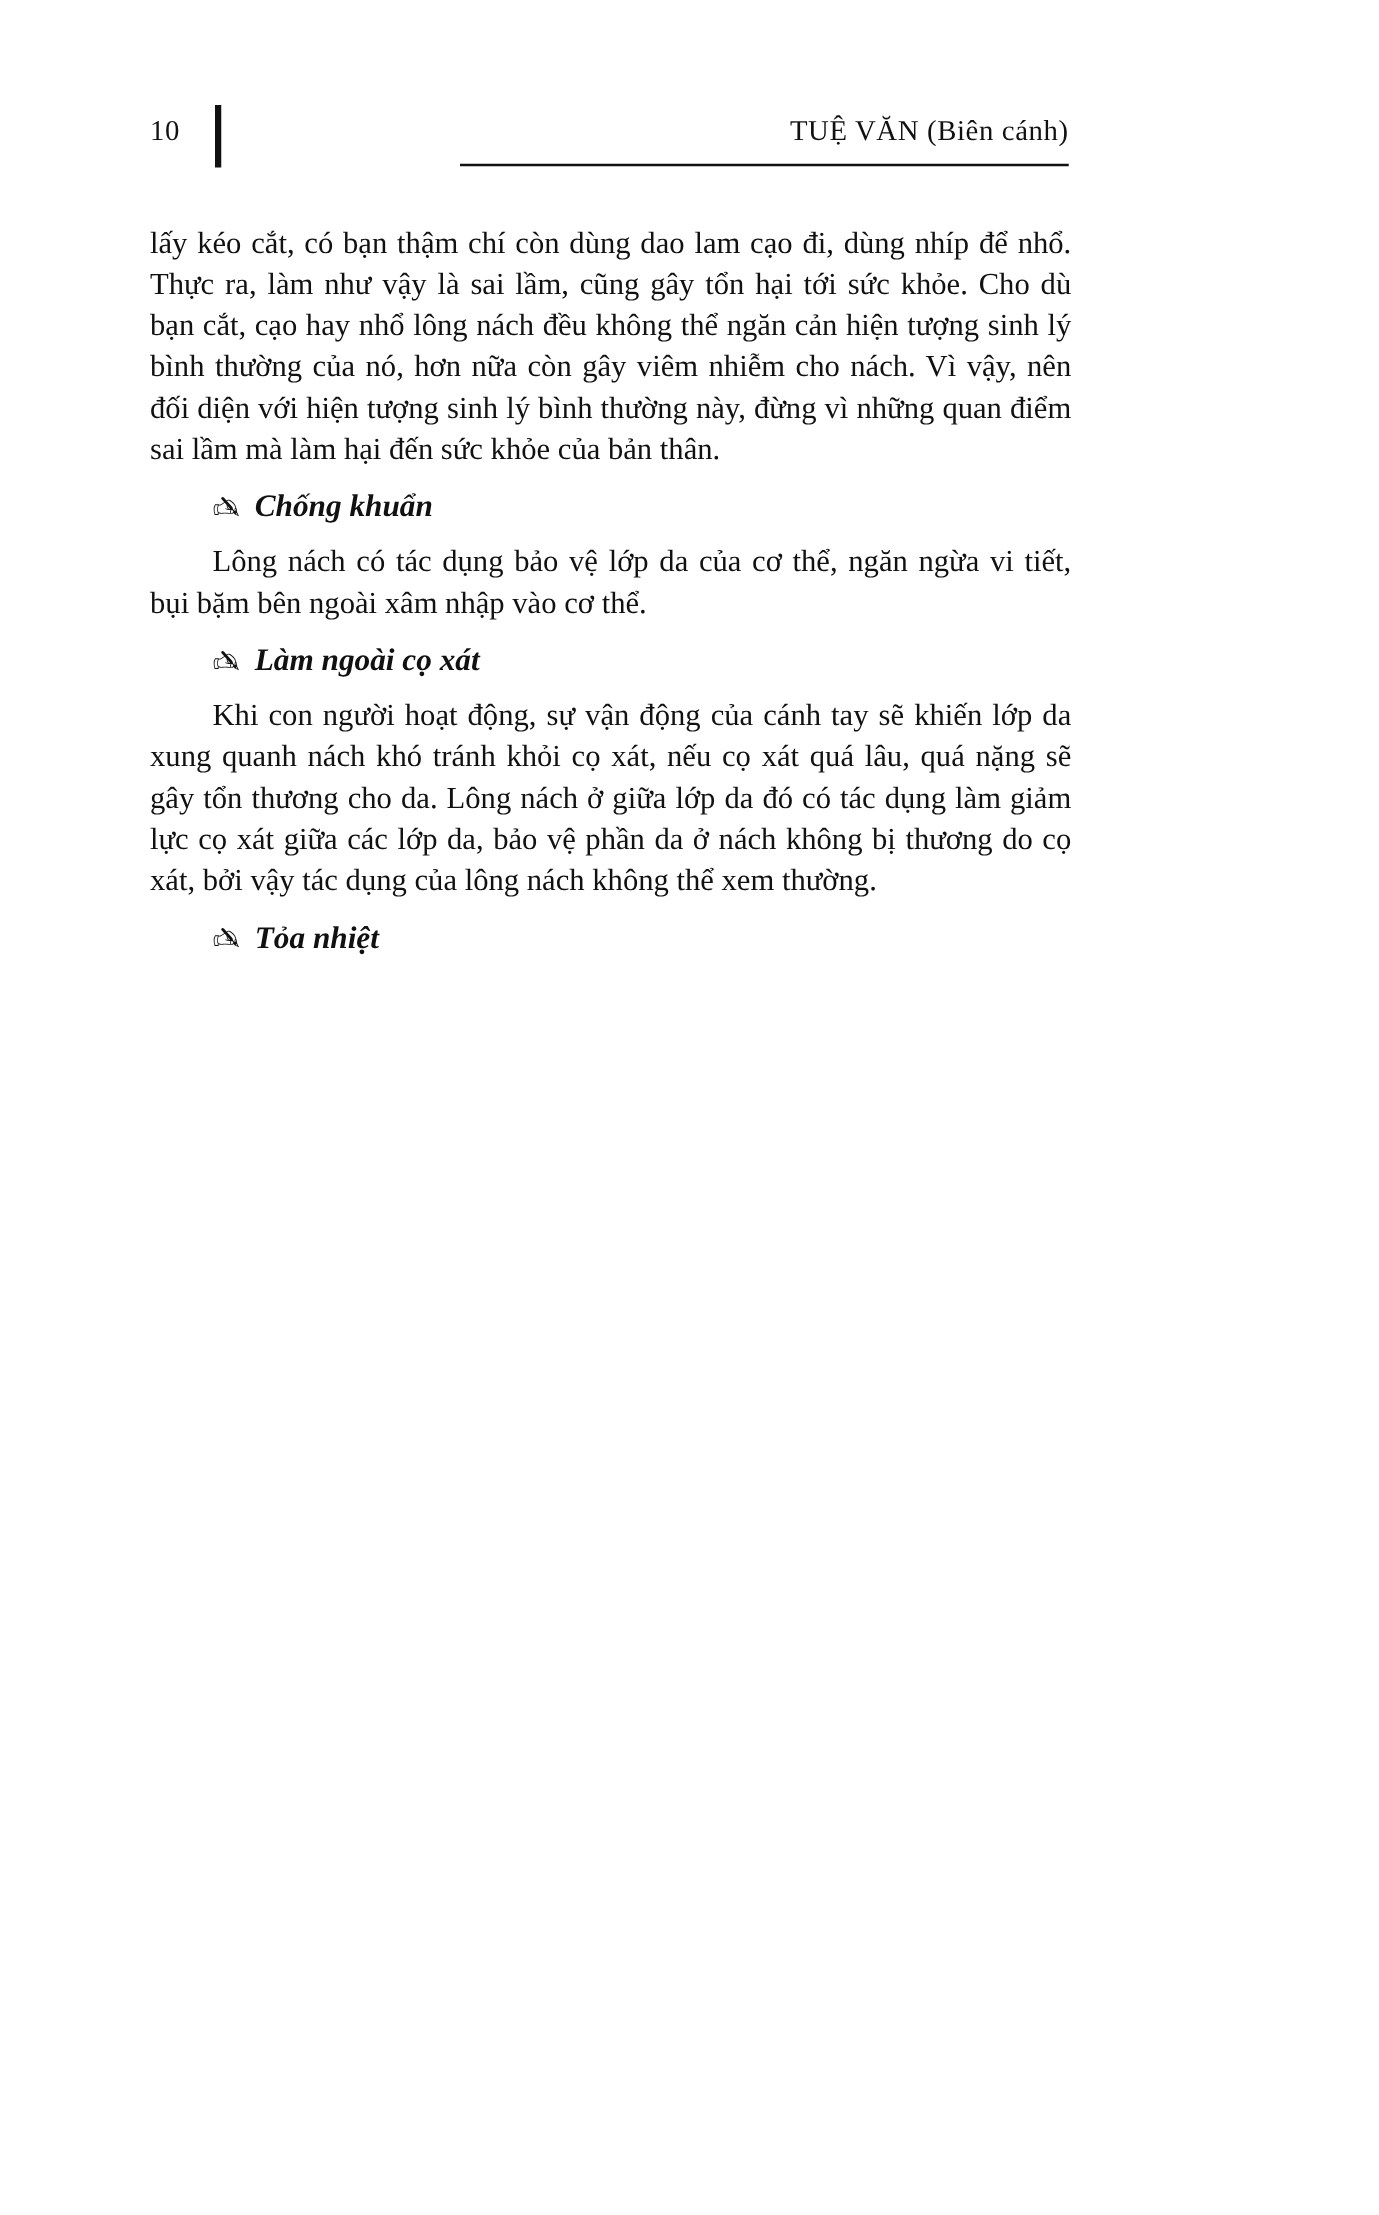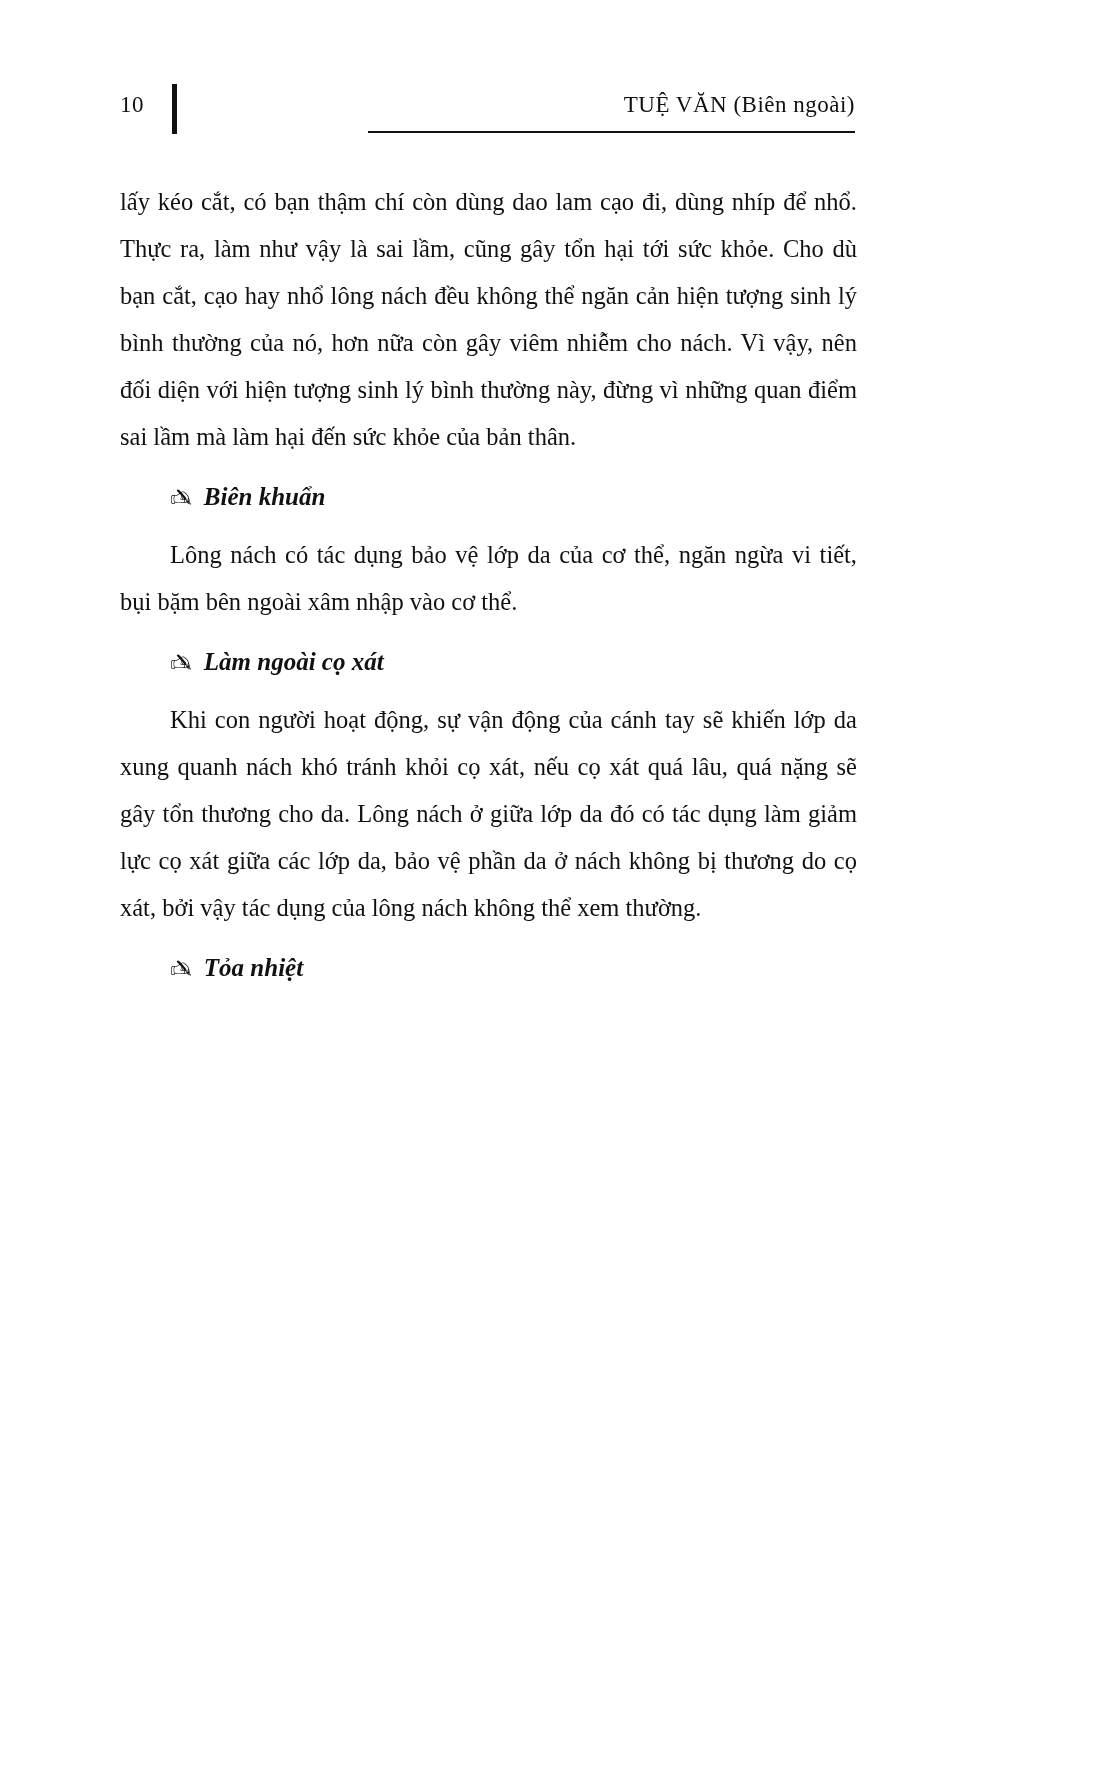--- a/index.html
+++ b/index.html
@@ -47,21 +47,21 @@
     height: 2px;
     background: #111;
   }
   
   .body-text {
     position: absolute;
     top: 178px;
     left: 120px;
     width: 737px;
     font-size: 24.5px;
-    line-height: 47px;
+    line-height: 33px;
     text-align: justify;
   }
   .para { margin-bottom: 7px; }
   .indent { text-indent: 50px; }
   .no-indent { text-indent: 0; }
   .bullet-heading {
     margin: 13px 0 11px 50px;
     font-size: 25px;
     font-weight: bold;
     font-style: italic;
@@ -82,32 +82,32 @@
   }
 </style>
 </head>
 <body>
 
 <div class="page">
 
   <header class="header">
     <span class="page-num">10</span>
     <span class="vbar"></span>
-    <span class="running-title">TUỆ VĂN (Biên ngoài)</span>
+    <span class="running-title">TUỆ VĂN (Biên cánh)</span>
     <div class="header-rule"></div>
   </header>
 
   <main class="body-text">
 
     <p class="para no-indent">lấy kéo cắt, có bạn thậm chí còn dùng dao lam cạo đi, dùng nhíp để nhổ. Thực ra, làm như vậy là sai lầm, cũng gây tổn hại tới sức khỏe. Cho dù bạn cắt, cạo hay nhổ lông nách đều không thể ngăn cản hiện tượng sinh lý bình thường của nó, hơn nữa còn gây viêm nhiễm cho nách. Vì vậy, nên đối diện với hiện tượng sinh lý bình thường này, đừng vì những quan điểm sai lầm mà làm hại đến sức khỏe của bản thân.</p>
 
 
     <h3 class="bullet-heading">
       <span class="bullet-icon">✍</span>
-      <span>Biên khuẩn</span>
+      <span>Chống khuẩn</span>
     </h3>
     <p class="para indent">Lông nách có tác dụng bảo vệ lớp da của cơ thể, ngăn ngừa vi tiết, bụi bặm bên ngoài xâm nhập vào cơ thể.</p>
 
     <h3 class="bullet-heading">
       <span class="bullet-icon">✍</span>
       <span>Làm ngoài cọ xát</span>
     </h3>
     <p class="para indent">Khi con người hoạt động, sự vận động của cánh tay sẽ khiến lớp da xung quanh nách khó tránh khỏi cọ xát, nếu cọ xát quá lâu, quá nặng sẽ gây tổn thương cho da. Lông nách ở giữa lớp da đó có tác dụng làm giảm lực cọ xát giữa các lớp da, bảo vệ phần da ở nách không bị thương do cọ xát, bởi vậy tác dụng của lông nách không thể xem thường.</p>
 
     <h3 class="bullet-heading">

